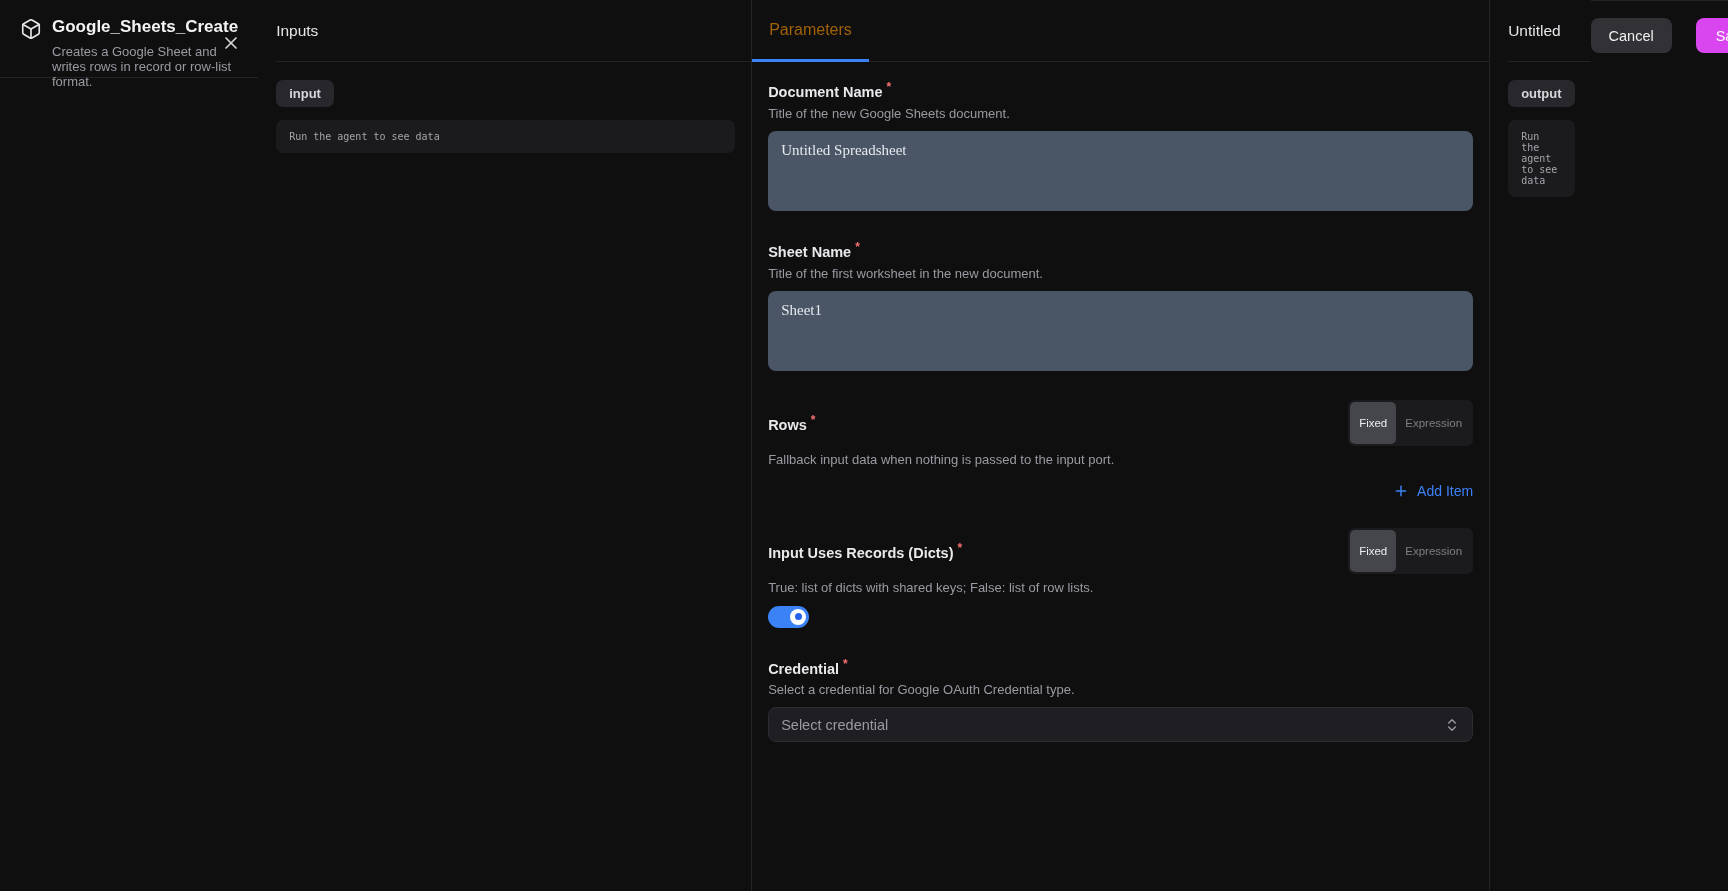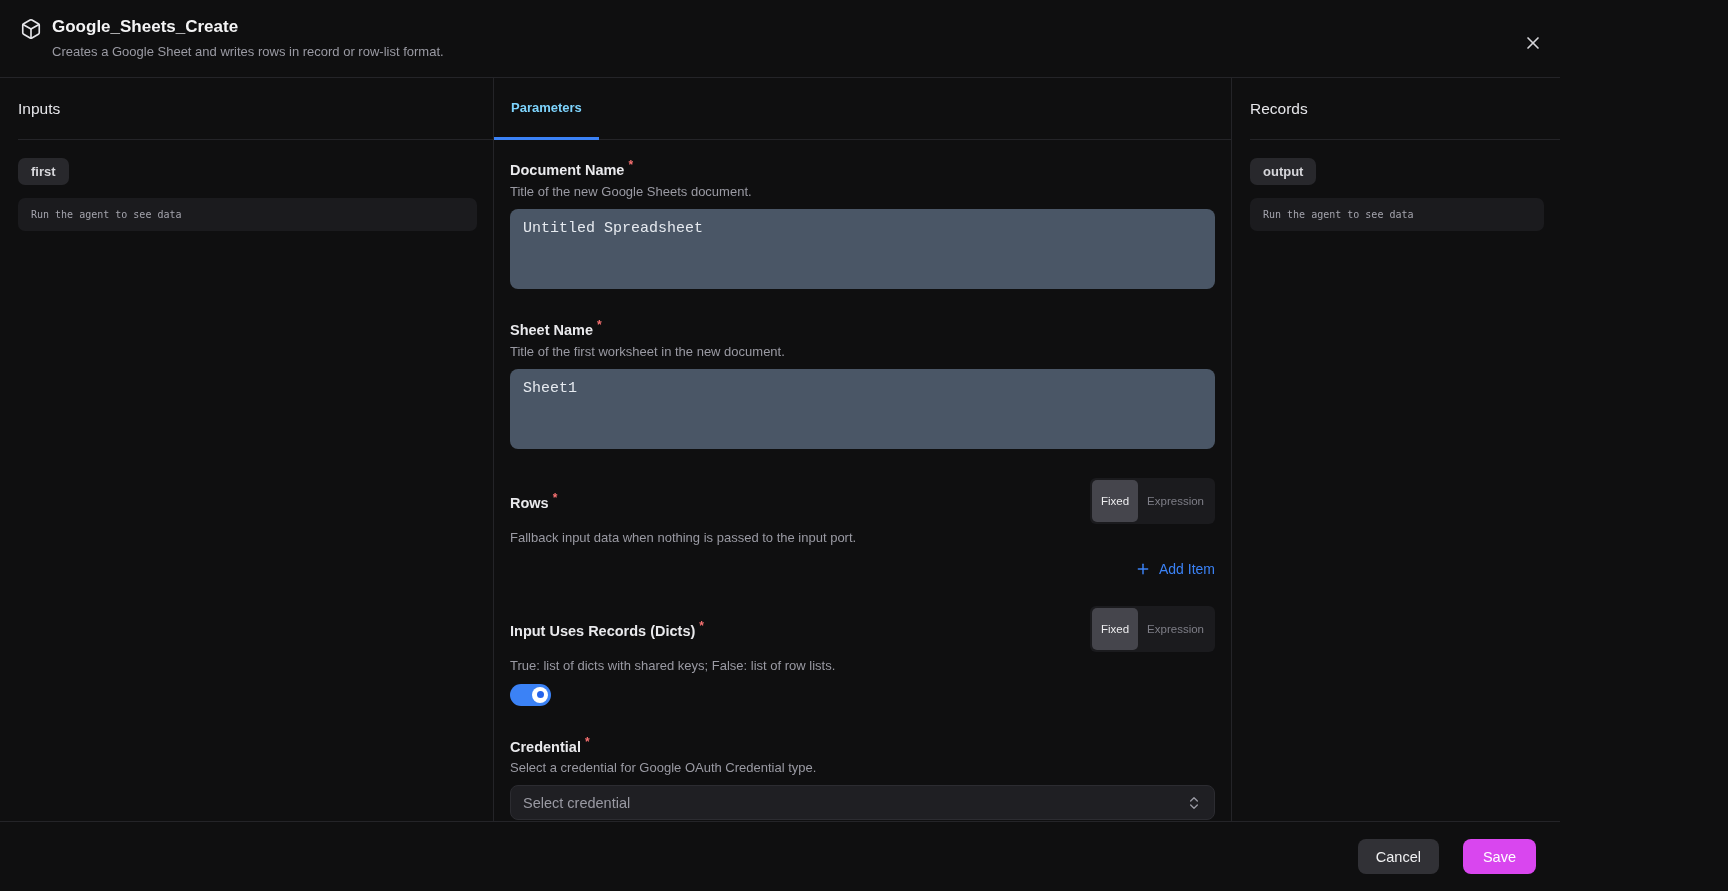--- a/index.html
+++ b/index.html
@@ -2,21 +2,21 @@
 <html><head>
 <meta charset="utf-8">
 <style>
   * { margin: 0; padding: 0; box-sizing: border-box; }
   html, body { width: 1728px; height: 891px; overflow: hidden; }
   body {
     background: #0f0f10;
     color: #ececee;
     font-family: "Liberation Sans", sans-serif;
   }
-  .modal { width: 1560px; height: 891px; display: flex; flex-direction: column; background: #0f0f10; }
+  .modal { width: 1560px; height: 891px; display: flex; background: #0f0f10; }
 
   
   .hdr {
     height: 78px; flex: 0 0 78px;
     border-bottom: 1px solid #242428;
     display: flex; align-items: flex-start;
     padding: 16px 20px 0 20px;
     position: relative;
   }
   .hdr-icon { margin-top: 2px; margin-right: 10px; display: inline-flex; }
@@ -51,33 +51,33 @@
     font-family: "DejaVu Sans Mono", monospace;
     font-size: 10px; color: #a4a4ad;
   }
 
   
   .tabbar { height: 62px; flex: 0 0 62px; border-bottom: 1px solid #242428; display: flex; align-items: stretch; }
   .tab {
     display: flex; align-items: center;
     padding: 0 17px; margin-bottom: -1px;
     border-bottom: 3px solid #3b82f6;
-    font-size: 13px; font-weight: 700; color: #7dd3fc; cursor: pointer;
+    font-size: 16px; font-weight: 400; color: #a16207; cursor: pointer;
   }
   .form { flex: 1 1 auto; overflow: hidden; padding: 18px 16px 0 16px; }
   .field { margin-bottom: 29px; }
   .label-row { display: flex; align-items: center; justify-content: space-between; }
   .f-label { font-size: 14.5px; font-weight: 600; color: #e9e9ec; }
   .req { color: #f87171; font-size: 12px; vertical-align: super; margin-left: 4px; font-weight: 700; }
   .helper { margin-top: 6px; font-size: 13px; color: #9a9aa3; }
   textarea.f-area {
     margin-top: 10px; width: 100%; height: 80px;
     background: #4a5666; border: none; border-radius: 8px;
     padding: 11px 13px; resize: none;
-    color: #e6eaf0; font-size: 15px; font-family: Liberation Mono, monospace;
+    color: #e6eaf0; font-size: 15px; font-family: Liberation Serif, serif;
     outline: none; display: block;
   }
   .mode-toggle { display: flex; align-items: center; background: #1b1b1e; border-radius: 6px; padding: 2px; }
   .mode-seg { font-size: 11.5px; padding: 15px 9px; border-radius: 5px; color: #7e7e87; cursor: pointer; white-space: nowrap; }
   .mode-seg.active { background: #45454c; color: #ededef; font-weight: 500; }
   .add-item-row { margin-top: 16px; display: flex; justify-content: flex-end; }
   .add-item { display: inline-flex; align-items: center; gap: 8px; color: #3b82f6; font-size: 14px; font-weight: 500; cursor: pointer; background: none; border: none; font-family: "Liberation Sans", sans-serif; }
   .switch { margin-top: 11px; width: 41px; height: 22px; border-radius: 11px; background: #3b82f6; position: relative; cursor: pointer; }
   .switch .knob { position: absolute; top: 3px; left: 22px; width: 16px; height: 16px; border-radius: 50%; background: #ffffff; display: flex; align-items: center; justify-content: center; }
   .switch .dot { width: 7px; height: 7px; border-radius: 50%; background: #2563eb; }
@@ -125,21 +125,21 @@
         </svg>
       </span>
     </button>
   </div>
 
   <div class="cols">
 
     <div class="col-inputs">
       <div class="side-head">Inputs</div>
       <div class="side-body">
-        <span class="port-badge">first</span>
+        <span class="port-badge">input</span>
         <div class="data-box">Run the agent to see data</div>
       </div>
     </div>
 
     <div class="col-params">
       <div class="tabbar">
         <div class="tab">Parameters</div>
       </div>
       <div class="form">
 
@@ -220,21 +220,21 @@
                   <path d="m7 9 5-5 5 5"></path>
               </svg>
             </span>
           </div>
         </div>
 
       </div>
     </div>
 
     <div class="col-outputs">
-      <div class="side-head">Records</div>
+      <div class="side-head">Untitled</div>
       <div class="side-body">
         <span class="port-badge">output</span>
         <div class="data-box">Run the agent to see data</div>
       </div>
     </div>
 
   </div>
 
   <div class="ftr">
     <button class="btn btn-cancel">Cancel</button>

